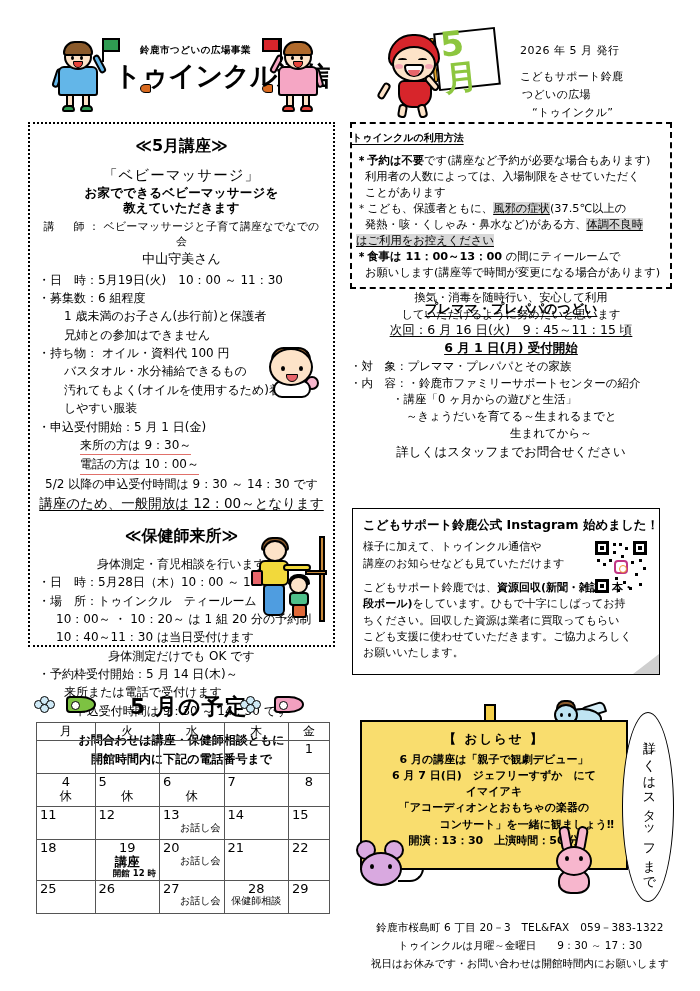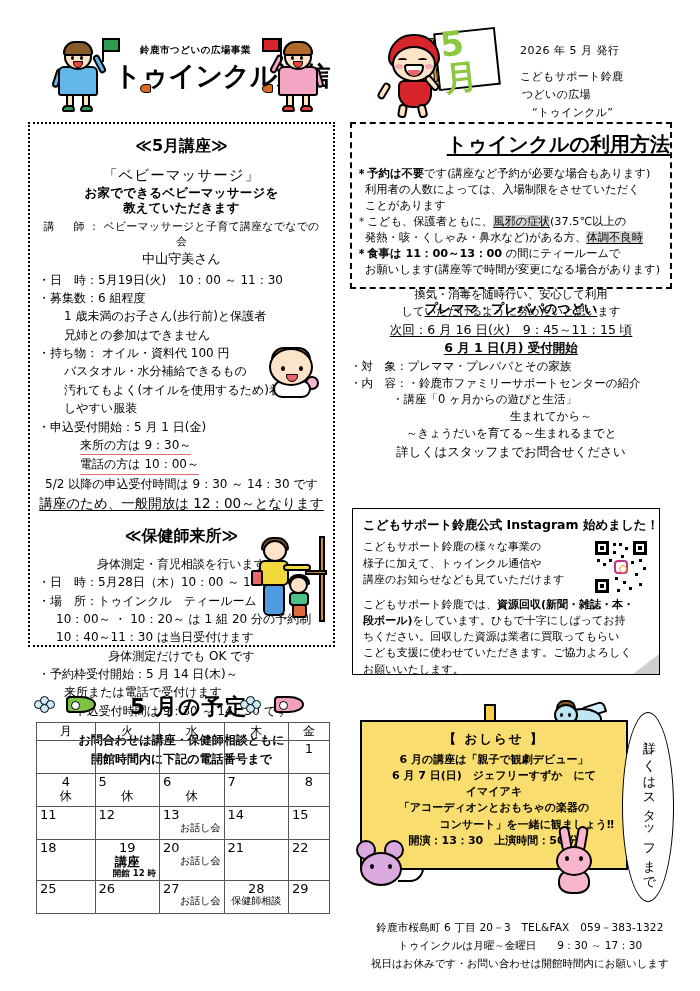--- a/index.html
+++ b/index.html
@@ -173,21 +173,21 @@
   .mom-ill .c-hair{position:absolute;left:39px;top:38px;width:22px;height:11px;background:#000;border-radius:11px 11px 2px 2px;}
   .mom-ill .c-body{position:absolute;left:40px;top:56px;width:20px;height:14px;background:#4fbf8a;border:2px solid #000;border-radius:4px;}
   .mom-ill .c-legs{position:absolute;left:43px;top:68px;width:15px;height:14px;background:#e06a3a;border:2px solid #000;border-radius:3px;}
 
   
   .right-box1 {
     position:absolute; left:350px; top:122px; width:322px; height:167px;
     border:2.5px dashed #000;
   }
   .rb-title {
-    text-align:right; font-weight:bold; font-size:20px;
+    text-align:left; font-weight:bold; font-size:10px;
     text-decoration:underline; text-underline-offset:3px;
     margin:7px 0 8px;
   }
   .rli { font-size:11.3px; line-height:1.42; padding-left:4px; white-space:nowrap;}
   .rli.ind { padding-left:13px; }
   .rc { text-align:center; font-size:11.3px; line-height:1.45; }
   .shade { background:#d8d8d8; }
 
   .right-sec2 { position:absolute; left:350px; top:300px; width:322px; }
   .r2-title {
@@ -468,42 +468,42 @@
     </div>
   </div>
 
   <div class="right-box1">
     <div class="rb-title">トゥインクルの利用方法</div>
     <div class="rli"><b>＊予約は不要</b><span>です(講座など予約が必要な場合もあります)</span></div>
     <div class="rli ind">利用者の人数によっては、入場制限をさせていただく</div>
     <div class="rli ind">ことがあります</div>
     <div class="rli"><span>＊こども、保護者ともに、</span><span class="ul shade">風邪の症状</span><span>(37.5℃以上の</span></div>
     <div class="rli ind"><span>発熱・咳・くしゃみ・鼻水など)がある方、</span><span class="ul shade">体調不良時</span></div>
+    <div class="rli"><span class="ul shade">はご利用をお控えください</span></div>
     <div class="rli"><b>＊食事は 11：00～13：00</b><span> の間にティールームで</span></div>
     <div class="rli ind">お願いします(講座等で時間が変更になる場合があります)</div>
     <div class="rc" style="margin-top:9px;">換気・消毒を随時行い、安心して利用</div>
     <div class="rc">していただけるように努めたいと思います</div>
   </div>
 
   <div class="right-sec2">
     <div class="r2-title">プレママ・プレパパのつどい</div>
     <div class="r2-line"><span class="ul">次回：6 月 16 日(火)　9：45～11：15 頃</span></div>
     <div class="r2-line"><b class="ul">6 月 1 日(月) 受付開始</b></div>
     <div class="r2-li" style="margin-top:2px;">・対　象：プレママ・プレパパとその家族</div>
     <div class="r2-li">・内　容：・鈴鹿市ファミリーサポートセンターの紹介</div>
     <div class="r2-li" style="padding-left:42px;">・講座「0 ヶ月からの遊びと生活」</div>
+    <div class="r2-li" style="padding-left:56px;">～きょうだいを育てる～生まれるまでと</div>
     <div class="r2-li" style="padding-left:160px;">生まれてから～</div>
-    <div class="r2-li" style="padding-left:56px;">～きょうだいを育てる～生まれるまでと</div>
     <div class="r2-line" style="margin-top:2px;">詳しくはスタッフまでお問合せください</div>
   </div>
 
   <div class="insta-box">
     <div class="insta-title">こどもサポート鈴鹿公式 Instagram 始めました！</div>
     <div class="insta-body">
-      <div>こどもサポート鈴鹿の様々な事業の</div>
       <div>様子に加えて、トゥインクル通信や</div>
       <div>講座のお知らせなども見ていただけます</div>
     </div>
     <div class="insta-body2">
       <div><span>こどもサポート鈴鹿では、</span><b>資源回収(新聞・雑誌・本・</b></div>
       <div><b>段ボール)</b><span>をしています。ひもで十字にしばってお持</span></div>
       <div>ちください。回収した資源は業者に買取ってもらい</div>
       <div>こども支援に使わせていただきます。ご協力よろしく</div>
       <div>お願いいたします。</div>
     </div>

